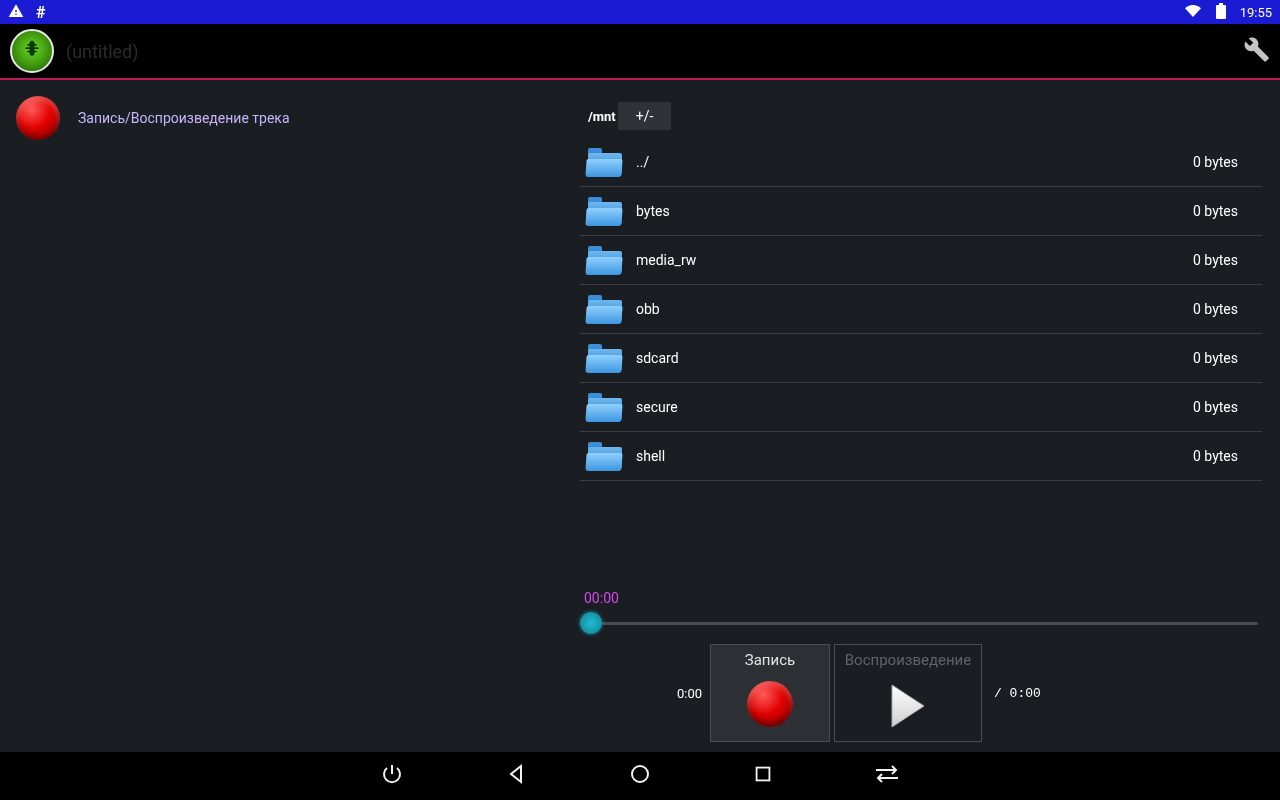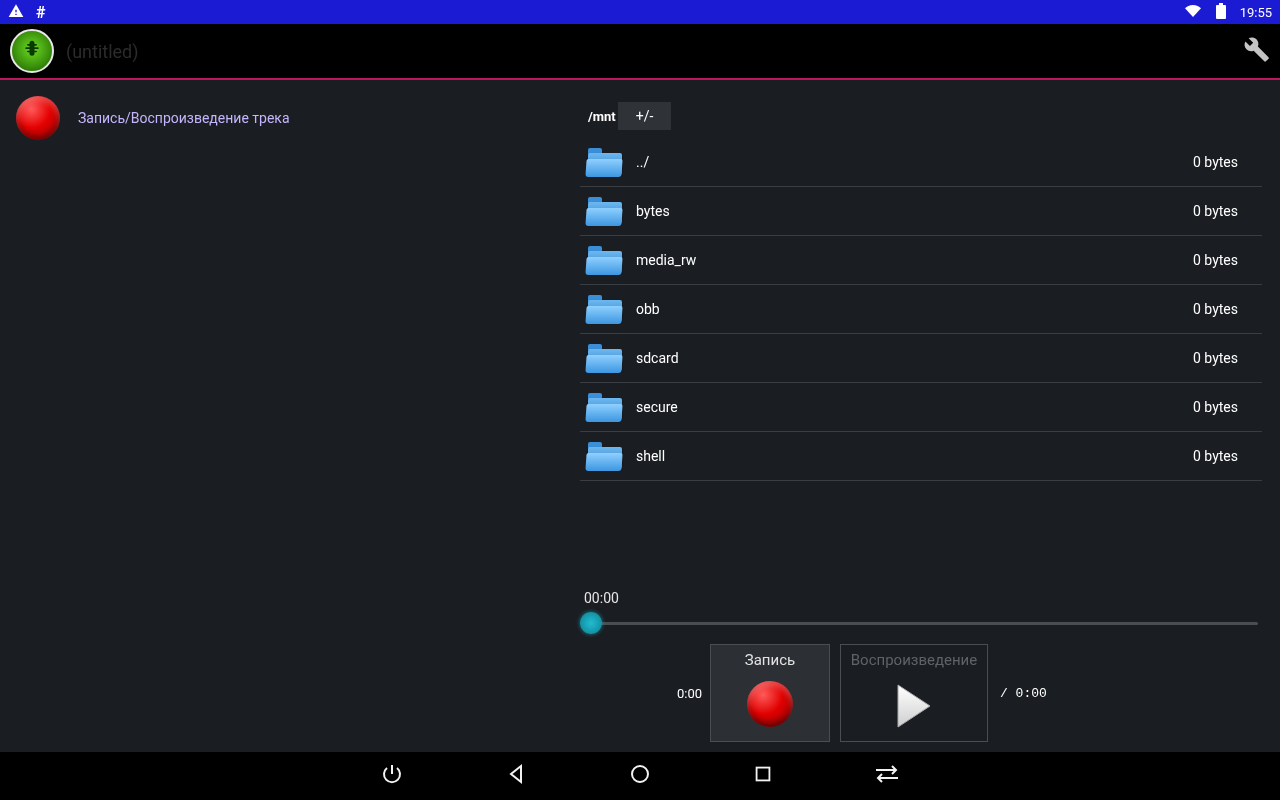--- a/index.html
+++ b/index.html
@@ -36,27 +36,27 @@
   .folder-icon { width: 38px; height: 30px; position: relative; margin-right: 12px; margin-left: 2px; }
   .folder-body { position: absolute; left: 2px; top: 6px; width: 34px; height: 22px; background: linear-gradient(180deg, #6db8f0 0%, #2a7bc7 100%); border-radius: 2px 2px 3px 3px; box-shadow: 0 1px 2px rgba(0,0,0,0.4); }
   .folder-tab { position: absolute; left: 2px; top: 1px; width: 14px; height: 6px; background: #3a8fd8; border-radius: 2px 2px 0 0; }
   .folder-front { position: absolute; left: 0; top: 12px; width: 36px; height: 18px; background: linear-gradient(180deg, #8fd0ff 0%, #3d96e0 100%); border-radius: 2px 2px 3px 3px; transform: skewX(-4deg); }
   .folder-name { font-size: 14px; color: #fff; }
   .folder-size { margin-left: auto; font-size: 14px; color: #fff; padding-right: 20px;}
   
   
   .player { position: absolute; left: 580px; right: 18px; bottom: 10px; }
   .seek-wrap { position: relative; height: 50px; }
-  .seek-time { font-size: 14px; color: #e5e5e5; position: absolute; left: 4px; top: 0; }
+  .seek-time { font-size: 14px; color: #d946ef; position: absolute; left: 4px; top: 0; }
   .seek-track { position: absolute; left: 4px; right: 4px; top: 32px; height: 3px; background: #4a4d52; border-radius: 2px; }
   .seek-thumb { position: absolute; top: 22px; left: 0px; width: 22px; height: 22px; border-radius: 50%; background: radial-gradient(circle at 50% 50%, #22bcd1 0%, #0e7e8f 100%); box-shadow: 0 0 4px rgba(34,188,209,0.6); }
   
   .times-row { display: flex; align-items: center; padding-top: 4px; }
   .t-left { width: 130px; text-align: right; padding-right: 8px; font-size: 13px; }
-  .buttons { display: flex; gap: 10px; }
+  .buttons { display: flex; gap: 4px; }
   .ctl-btn { width: 120px; height: 98px; border: 1px solid #4a4d52; display: flex; flex-direction: column; align-items: center; padding-top: 6px; }
   .ctl-btn.primary { background: #2c2f34; }
   .ctl-btn .bl { font-size: 15px; color: #e2e2e2; margin-bottom: 8px; }
   .ctl-btn.disabled .bl { color: #5f6266; }
   .btn-red { width: 46px; height: 46px; border-radius: 50%; background: radial-gradient(circle at 35% 30%, #ff5a5a 0%, #e00000 45%, #8a0000 100%); box-shadow: inset 0 -4px 6px rgba(0,0,0,0.45), inset 0 4px 6px rgba(255,255,255,0.3); margin-top: 4px;}
   .pause-bars { display: flex; gap: 10px; margin-top: 6px;}
   .pbar { width: 16px; height: 46px; background: linear-gradient(180deg, #fff 0%, #c8c8c8 100%); border: 1px solid #8a8a8a; box-shadow: 0 1px 2px rgba(0,0,0,0.3); }
   .play-tri { margin-top: 6px;}
   .t-right { padding-left: 12px; font-size: 13px; white-space: nowrap; font-family: Liberation Mono, monospace;}
   .play-wide { width: 148px; }

